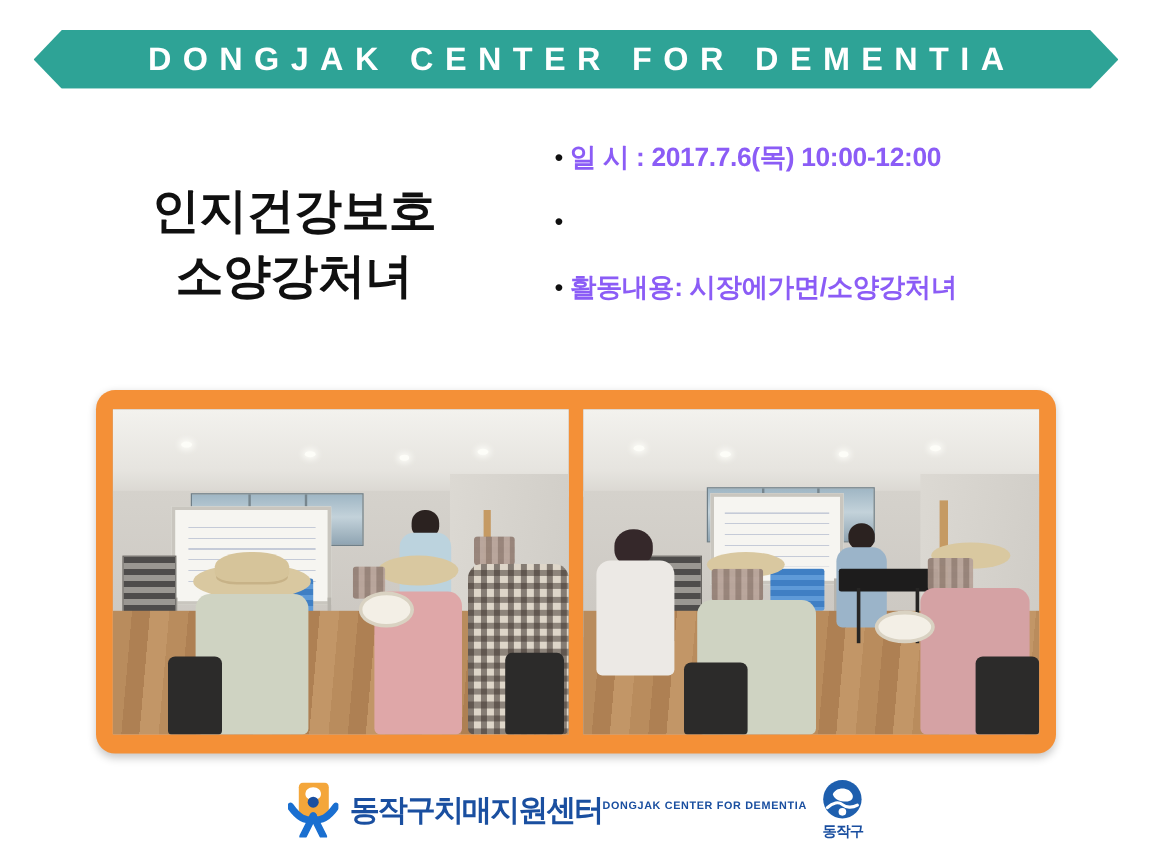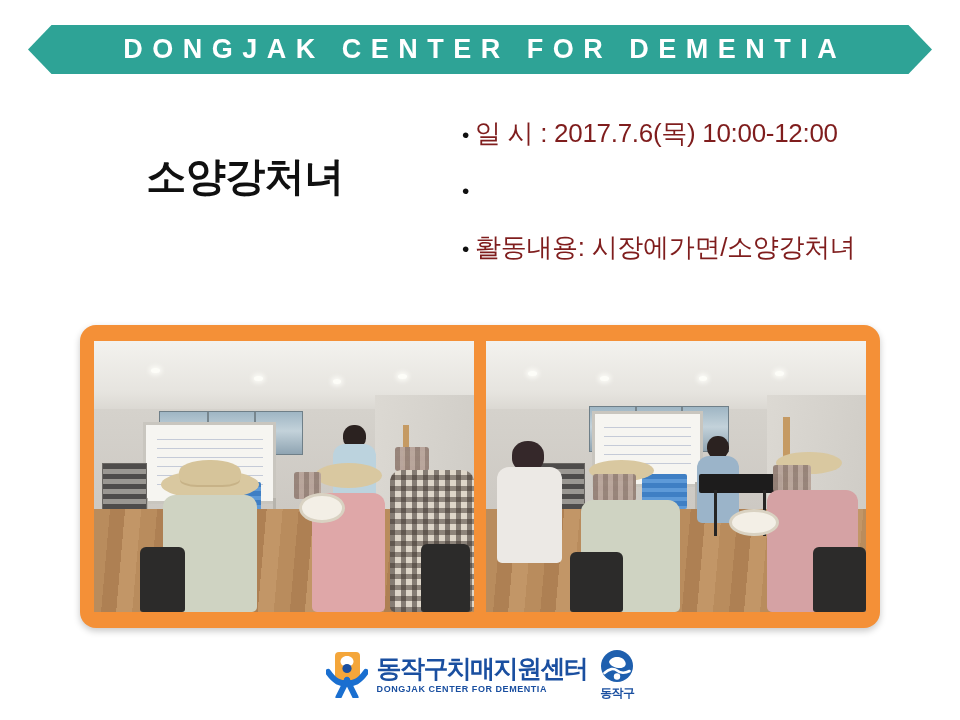--- a/index.html
+++ b/index.html
@@ -75,23 +75,23 @@
     white-space: nowrap;
   }
   .detail-bullet {
     width: 13px;
     flex: 0 0 13px;
     color: #101010;
     font-size: 21px;
     line-height: 1;
   }
   .detail-text {
-    color: #7f1d1d;
-    font-size: 26px;
-    font-weight: normal;
+    color: #8b5cf6;
+    font-size: 22px;
+    font-weight: bold;
     letter-spacing: -0.3px;
     line-height: 1.2;
   }
 
   
   #photo-frame {
     position: absolute;
     left: 80px;
     top: 325px;
     width: 800px;
@@ -233,21 +233,20 @@
     justify-content: center;
     gap: 9px;
   }
   #logo-mark {
     position: relative;
     width: 42px; height: 46px;
     flex: 0 0 42px;
   }
   #logo-text-block {
     display: flex;
-    flex-direction: column;
     align-items: flex-start;
     justify-content: center;
     line-height: 1;
   }
   #logo-name-kr {
     color: #1A4FA0;
     font-size: 25px;
     font-weight: bold;
     letter-spacing: -1.6px;
     white-space: nowrap;
@@ -279,20 +278,21 @@
 </head>
 <body>
 
 <div id="banner-wrap">
   <div id="banner-ribbon">
     <span id="banner-title">DONGJAK CENTER FOR DEMENTIA</span>
   </div>
 </div>
 
 <div id="program-title">
+  <span class="line">인지건강보호</span>
   <span class="line">소양강처녀</span>
 </div>
 
 <div id="details-list">
 
   <div class="detail-row">
     <span class="detail-bullet">•</span>
     <span class="detail-text">일 시 : 2017.7.6(목) 10:00-12:00</span>
   </div>
 

